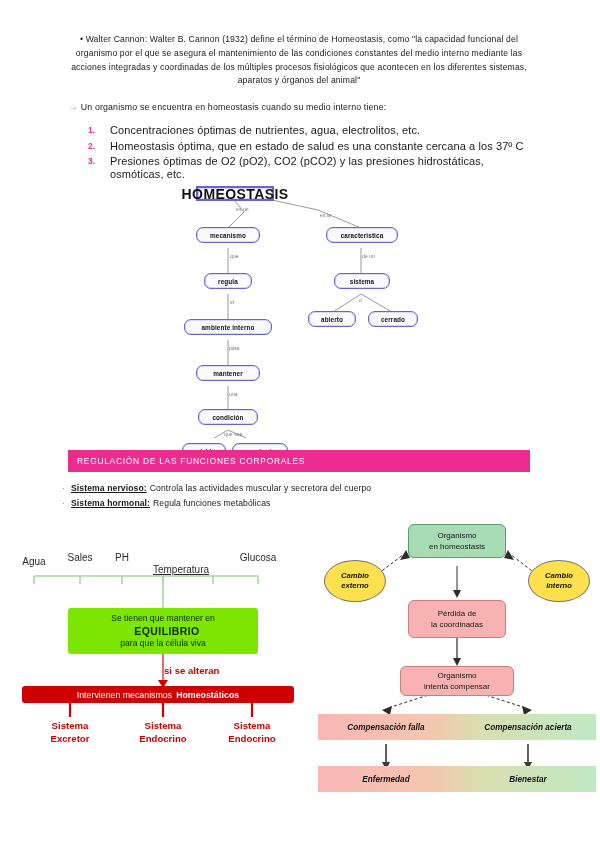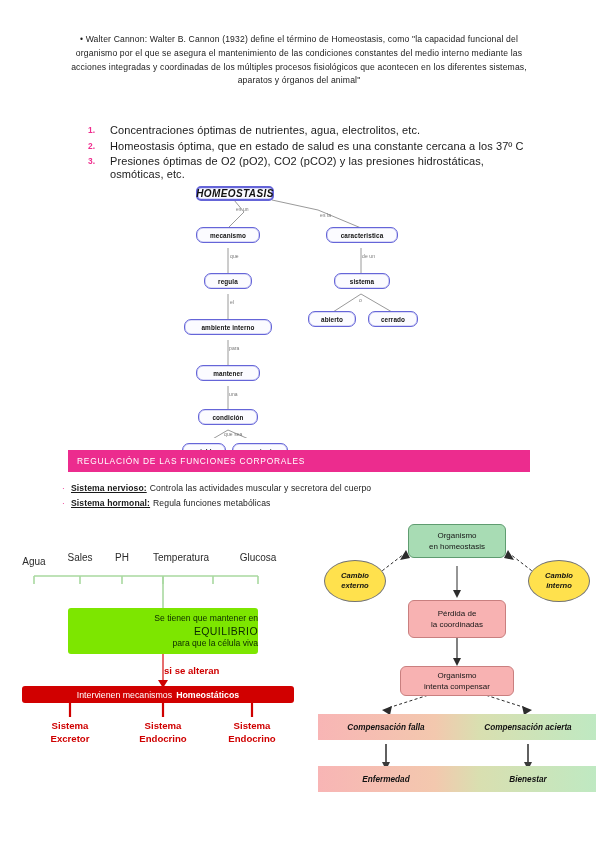--- a/index.html
+++ b/index.html
@@ -35,21 +35,21 @@
   #concept-map{position:absolute;left:168px;top:182px;width:264px;height:256px;}
   #concept-map svg{position:absolute;left:0;top:0;}
   .cm-node{
     position:absolute;box-sizing:border-box;
     background:#fbfbff;border:1.6px solid #6565d8;border-radius:7px;
     display:flex;align-items:center;justify-content:center;
     font-size:6.4px;font-weight:bold;color:#111;letter-spacing:.1px;
     box-shadow:0 0 0 .6px #b9b9ef inset;
     white-space:nowrap;
   }
-  .cm-node.big{font-size:10px;border-width:2px;border-radius:5px;letter-spacing:.4px;font-style:italic;}
+  .cm-node.big{font-size:14px;border-width:2px;border-radius:0;letter-spacing:.4px;}
   .cm-lbl{
     position:absolute;font-size:5px;color:#777;white-space:nowrap;
     letter-spacing:.1px;
   }
 
   
   #section-header{
     position:absolute;left:68px;top:450px;width:462px;height:22px;
     background:#ec2c8e;color:#ffffff;
     display:flex;align-items:center;
@@ -65,24 +65,24 @@
   
   #left-diagram{position:absolute;left:14px;top:552px;width:296px;height:240px;}
   #left-diagram svg{position:absolute;left:0;top:0;}
   .axis-lbl{
     position:absolute;font-size:10px;color:#2b2b2b;white-space:nowrap;
     transform:translateX(-50%);
   }
   #equilibrio-box{
     position:absolute;left:54px;top:56px;width:190px;height:46px;
     background:#7de600;border-radius:3px;
-    display:flex;flex-direction:column;align-items:flex-end;justify-content:center;
+    display:flex;flex-direction:column;align-items:center;justify-content:center;
     color:#0c2a00;font-size:8.6px;line-height:12.5px;text-align:center;
   }
-  #equilibrio-box .strong{font-weight:normal;font-size:10.5px;letter-spacing:.4px;margin-left:8px;}
+  #equilibrio-box .strong{font-weight:bold;font-size:10.5px;letter-spacing:.4px;margin-left:8px;}
   #si-se-alteran{
     position:absolute;left:150px;top:113px;
     color:#cf0000;font-weight:bold;font-size:9.6px;white-space:nowrap;
   }
   #intervienen-box{
     position:absolute;left:8px;top:134px;width:272px;height:17px;
     background:#d10000;border-radius:3px;
     display:flex;align-items:center;justify-content:center;
     color:#ffffff;font-size:8.8px;white-space:nowrap;
   }
@@ -123,20 +123,24 @@
 </style>
 </head>
 <body>
 
 <div class="page">
 
   <div id="intro-block">
     <div class="para">• Walter Cannon: Walter B. Cannon (1932) define el término de Homeostasis, como "la capacidad funcional del organismo por el que se asegura el mantenimiento de las condiciones constantes del medio interno mediante las acciones integradas y coordinadas de los múltiples procesos fisiológicos que acontecen en los diferentes sistemas, aparatos y órganos del animal"</div>
   </div>
 
+  <div id="arrow-line">
+    <span class="arrow">→</span>
+    <span>Un organismo se encuentra en homeostasis cuando su medio interno tiene:</span>
+  </div>
 
   <div id="numbered-list">
     <div class="num-row">
       <div class="num-idx">1.</div>
       <div class="num-txt">Concentraciones óptimas de nutrientes, agua, electrolitos, etc.</div>
     </div>
     <div class="num-row">
       <div class="num-idx">2.</div>
       <div class="num-txt">Homeostasis óptima, que en estado de salud es una constante cercana a los 37º C</div>
     </div>
@@ -233,21 +237,21 @@
       <polygon points="144,128 154,128 149,136" fill="#cf0000"></polygon>
 
       <g stroke="#cf0000" stroke-width="2.2" fill="none">
         <path d="M56,151 L56,165 M149,151 L149,165 M238,151 L238,165"></path>
       </g>
     </svg>
 
     <div class="axis-lbl" style="left:20px;top:4px;">Agua</div>
     <div class="axis-lbl" style="left:66px;top:0;">Sales</div>
     <div class="axis-lbl" style="left:108px;top:0;">PH</div>
-    <div class="axis-lbl" style="left:167px;top:0;">Temperatura</div>
+    <div class="axis-lbl" style="left:167px;top:12px;text-decoration:underline;">Temperatura</div>
     <div class="axis-lbl" style="left:244px;top:0;">Glucosa</div>
 
     <div id="equilibrio-box">
       <span>Se tienen que mantener en</span>
       <span class="strong">EQUILIBRIO</span>
       <span>para que la célula viva</span>
     </div>
 
     <div id="si-se-alteran">si se alteran</div>
 

